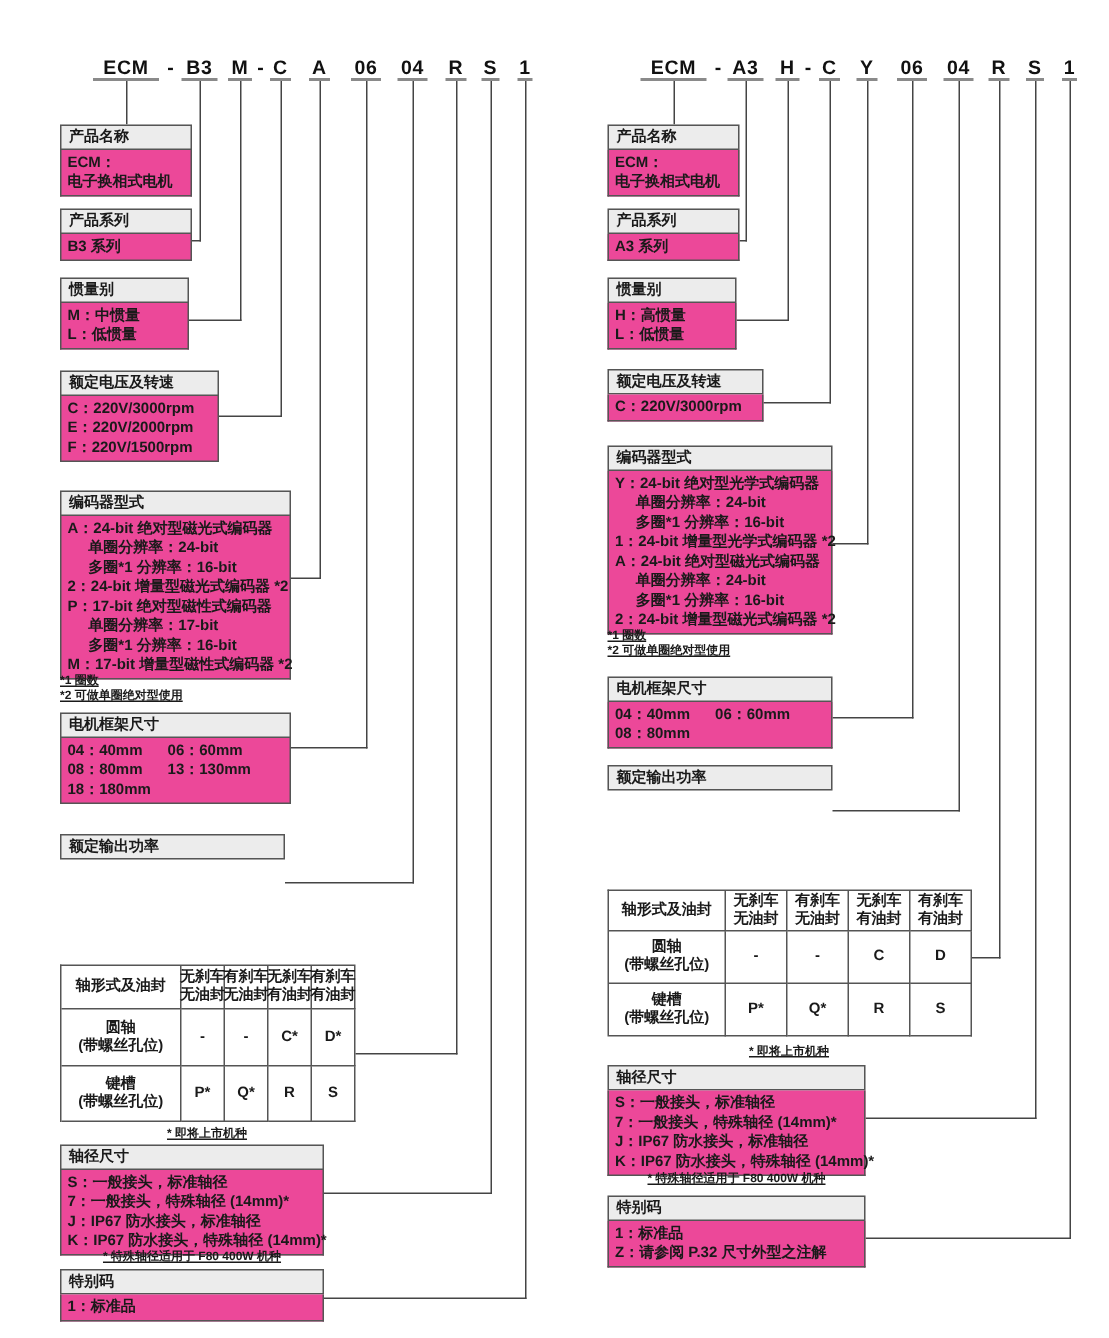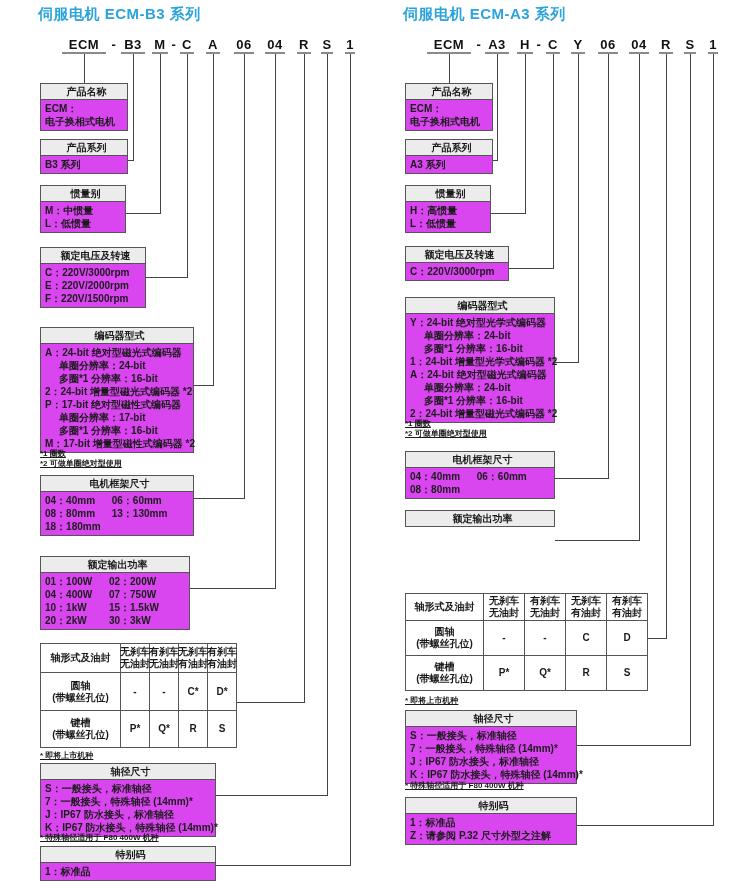--- a/index.html
+++ b/index.html
@@ -26,46 +26,45 @@
     font-size:13px; font-weight:bold; text-align:center; color:#111;
     border-bottom:2px solid var(--underline-c); letter-spacing:0.5px;
   }
   .seg.dash { border-bottom:none; }
   .vl { position:absolute; width:1px; background:var(--line-c); }
   .hl { position:absolute; height:1px; background:var(--line-c); }
   .ibox { position:absolute; }
   .ibox-h {
     border:1px solid var(--border-c); background:var(--hdr-bg);
     font-size:10px; font-weight:bold; height:13px; line-height:13px;
-    padding:1px 0 1px 5px; white-space:pre;text-align:center;
+    padding:1px 0 1px 5px; white-space:pre;
   }
   .ibox-c {
-    border:1px solid var(--border-c); border-top:none; background:#d946ef;
+    border:1px solid var(--border-c); border-top:none; background:#ec4899;
     font-size:10px; font-weight:bold; line-height:13px; padding:2px 4px;
     white-space:pre;
   }
   .fn { position:absolute; font-size:8px; font-weight:bold; line-height:10px; white-space:pre;text-decoration:underline; }
-  .fn.right { text-align:left; }
+  .fn.right { text-align:center; }
   .tbl {
     position:absolute; display:grid; background:#fff;
     border-top:1px solid var(--border-c); border-left:1px solid var(--border-c);
   }
   .tbl > div {
     border-right:1px solid var(--border-c); border-bottom:1px solid var(--border-c);
     display:flex; align-items:center; justify-content:center; text-align:center;
     font-size:10px; font-weight:bold; line-height:12px; white-space:pre;
   }
   .tbl-a { grid-template-columns:80px 29px 29px 29px 29px; grid-template-rows:29px 38px 37px; }
   .tbl-b { grid-template-columns:78px 41px 41px 41px 41px; grid-template-rows:27px 35px 35px; }
 </style>
 </head>
 <body>
 
 <div class="col" style="left:0">
-  <div class="title">伺服电机 ECM-B3 系列</div>
 
   <div class="seg" style="left:62px;width:44px">ECM</div>
   <div class="seg dash" style="left:110px;width:8px">-</div>
   <div class="seg" style="left:121px;width:24px">B3</div>
   <div class="seg" style="left:152px;width:16px">M</div>
   <div class="seg dash" style="left:170px;width:8px">-</div>
   <div class="seg" style="left:180px;width:14px">C</div>
   <div class="seg" style="left:206px;width:14px">A</div>
   <div class="seg" style="left:234px;width:20px">06</div>
   <div class="seg" style="left:265px;width:20px">04</div>
@@ -127,24 +126,20 @@
   <div class="fn" style="left:40px;top:449px">*1 圈数
 *2 可做单圈绝对型使用</div>
   <div class="ibox" style="left:40px;top:475px;width:154px">
     <div class="ibox-h">电机框架尺寸</div>
     <div class="ibox-c">04：40mm      06：60mm
 08：80mm      13：130mm
 18：180mm</div>
   </div>
   <div class="ibox" style="left:40px;top:556px;width:150px">
     <div class="ibox-h">额定输出功率</div>
-    <div class="ibox-c">01：100W      02：200W
-04：400W      07：750W
-10：1kW        15：1.5kW
-20：2kW        30：3kW</div>
   </div>
 
   <div class="tbl tbl-a" style="left:40px;top:643px">
     <div>轴形式及油封</div>
     <div>无刹车
 无油封</div>
     <div>有刹车
 无油封</div>
     <div>无刹车
 有油封</div>
@@ -173,21 +168,20 @@
 K：IP67 防水接头，特殊轴径 (14mm)*</div>
   </div>
   <div class="fn right" style="left:40px;top:833px;width:176px">* 特殊轴径适用于 F80 400W 机种</div>
   <div class="ibox" style="left:40px;top:846px;width:176px">
     <div class="ibox-h">特别码</div>
     <div class="ibox-c">1：标准品</div>
   </div>
 </div>
 
 <div class="col" style="left:365px">
-  <div class="title">伺服电机 ECM-A3 系列</div>
 
   <div class="seg" style="left:62px;width:44px">ECM</div>
   <div class="seg dash" style="left:110px;width:8px">-</div>
   <div class="seg" style="left:120px;width:24px">A3</div>
   <div class="seg" style="left:152px;width:16px">H</div>
   <div class="seg dash" style="left:170px;width:8px">-</div>
   <div class="seg" style="left:181px;width:14px">C</div>
   <div class="seg" style="left:206px;width:14px">Y</div>
   <div class="seg" style="left:233px;width:20px">06</div>
   <div class="seg" style="left:264px;width:20px">04</div>

